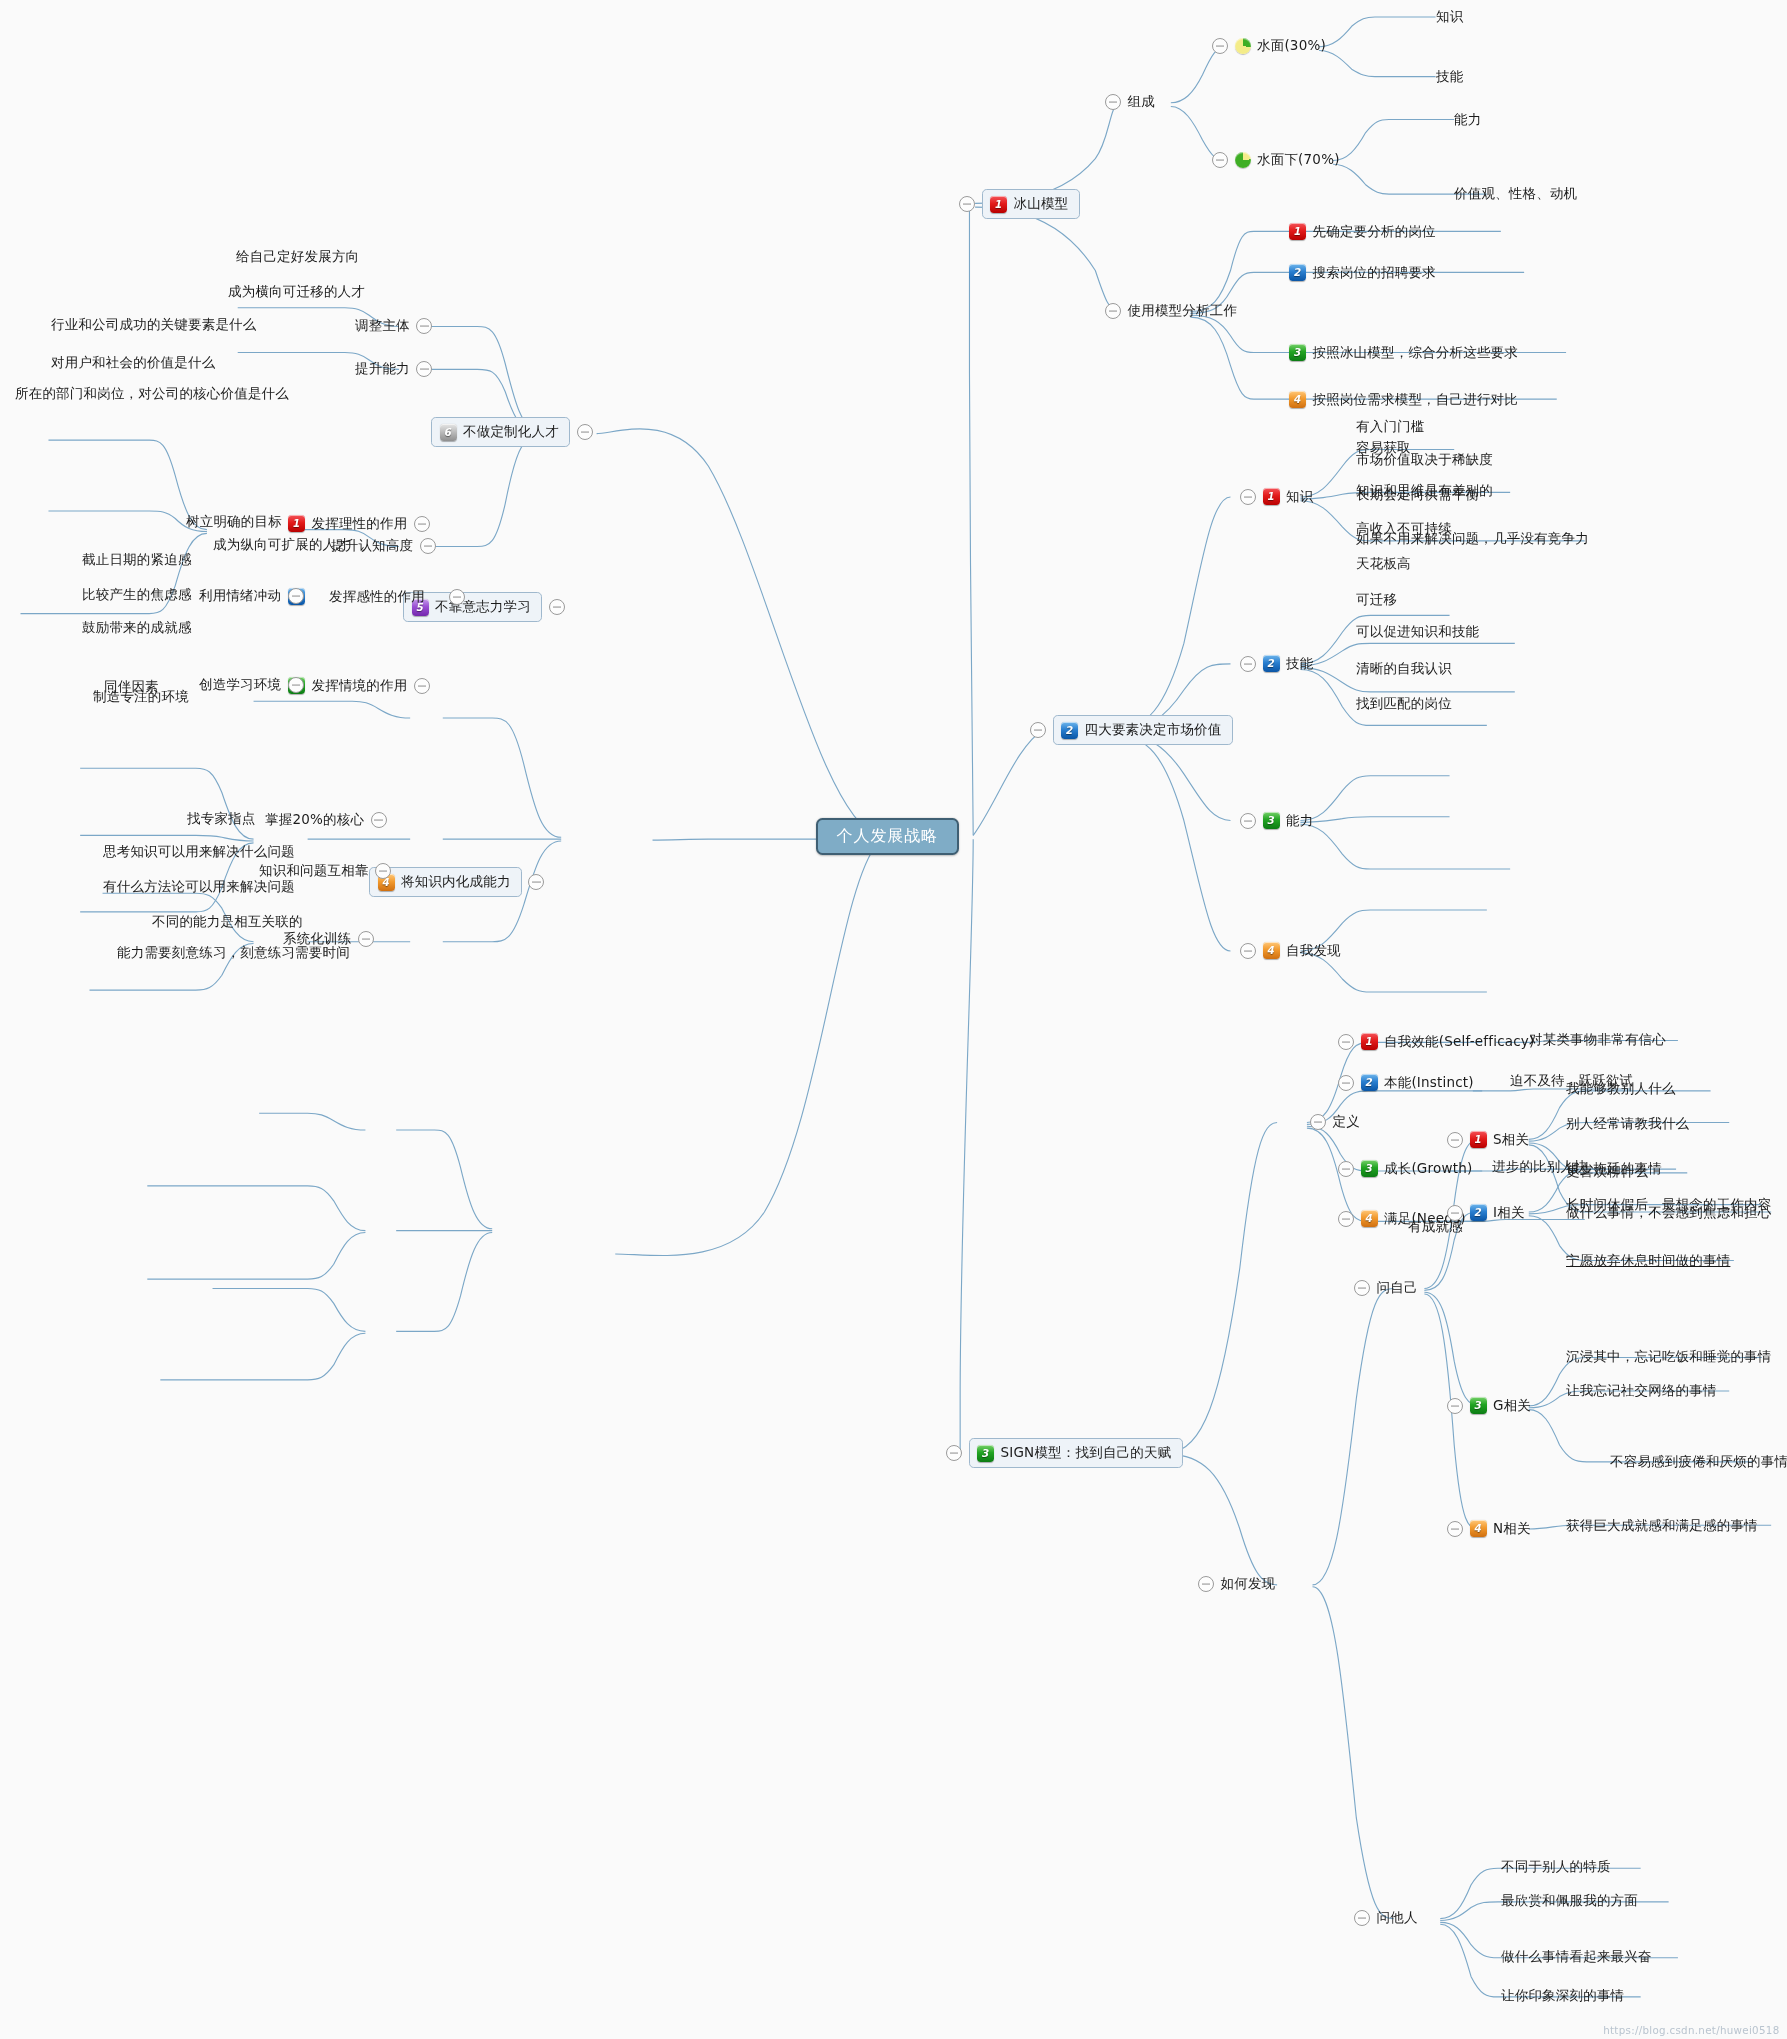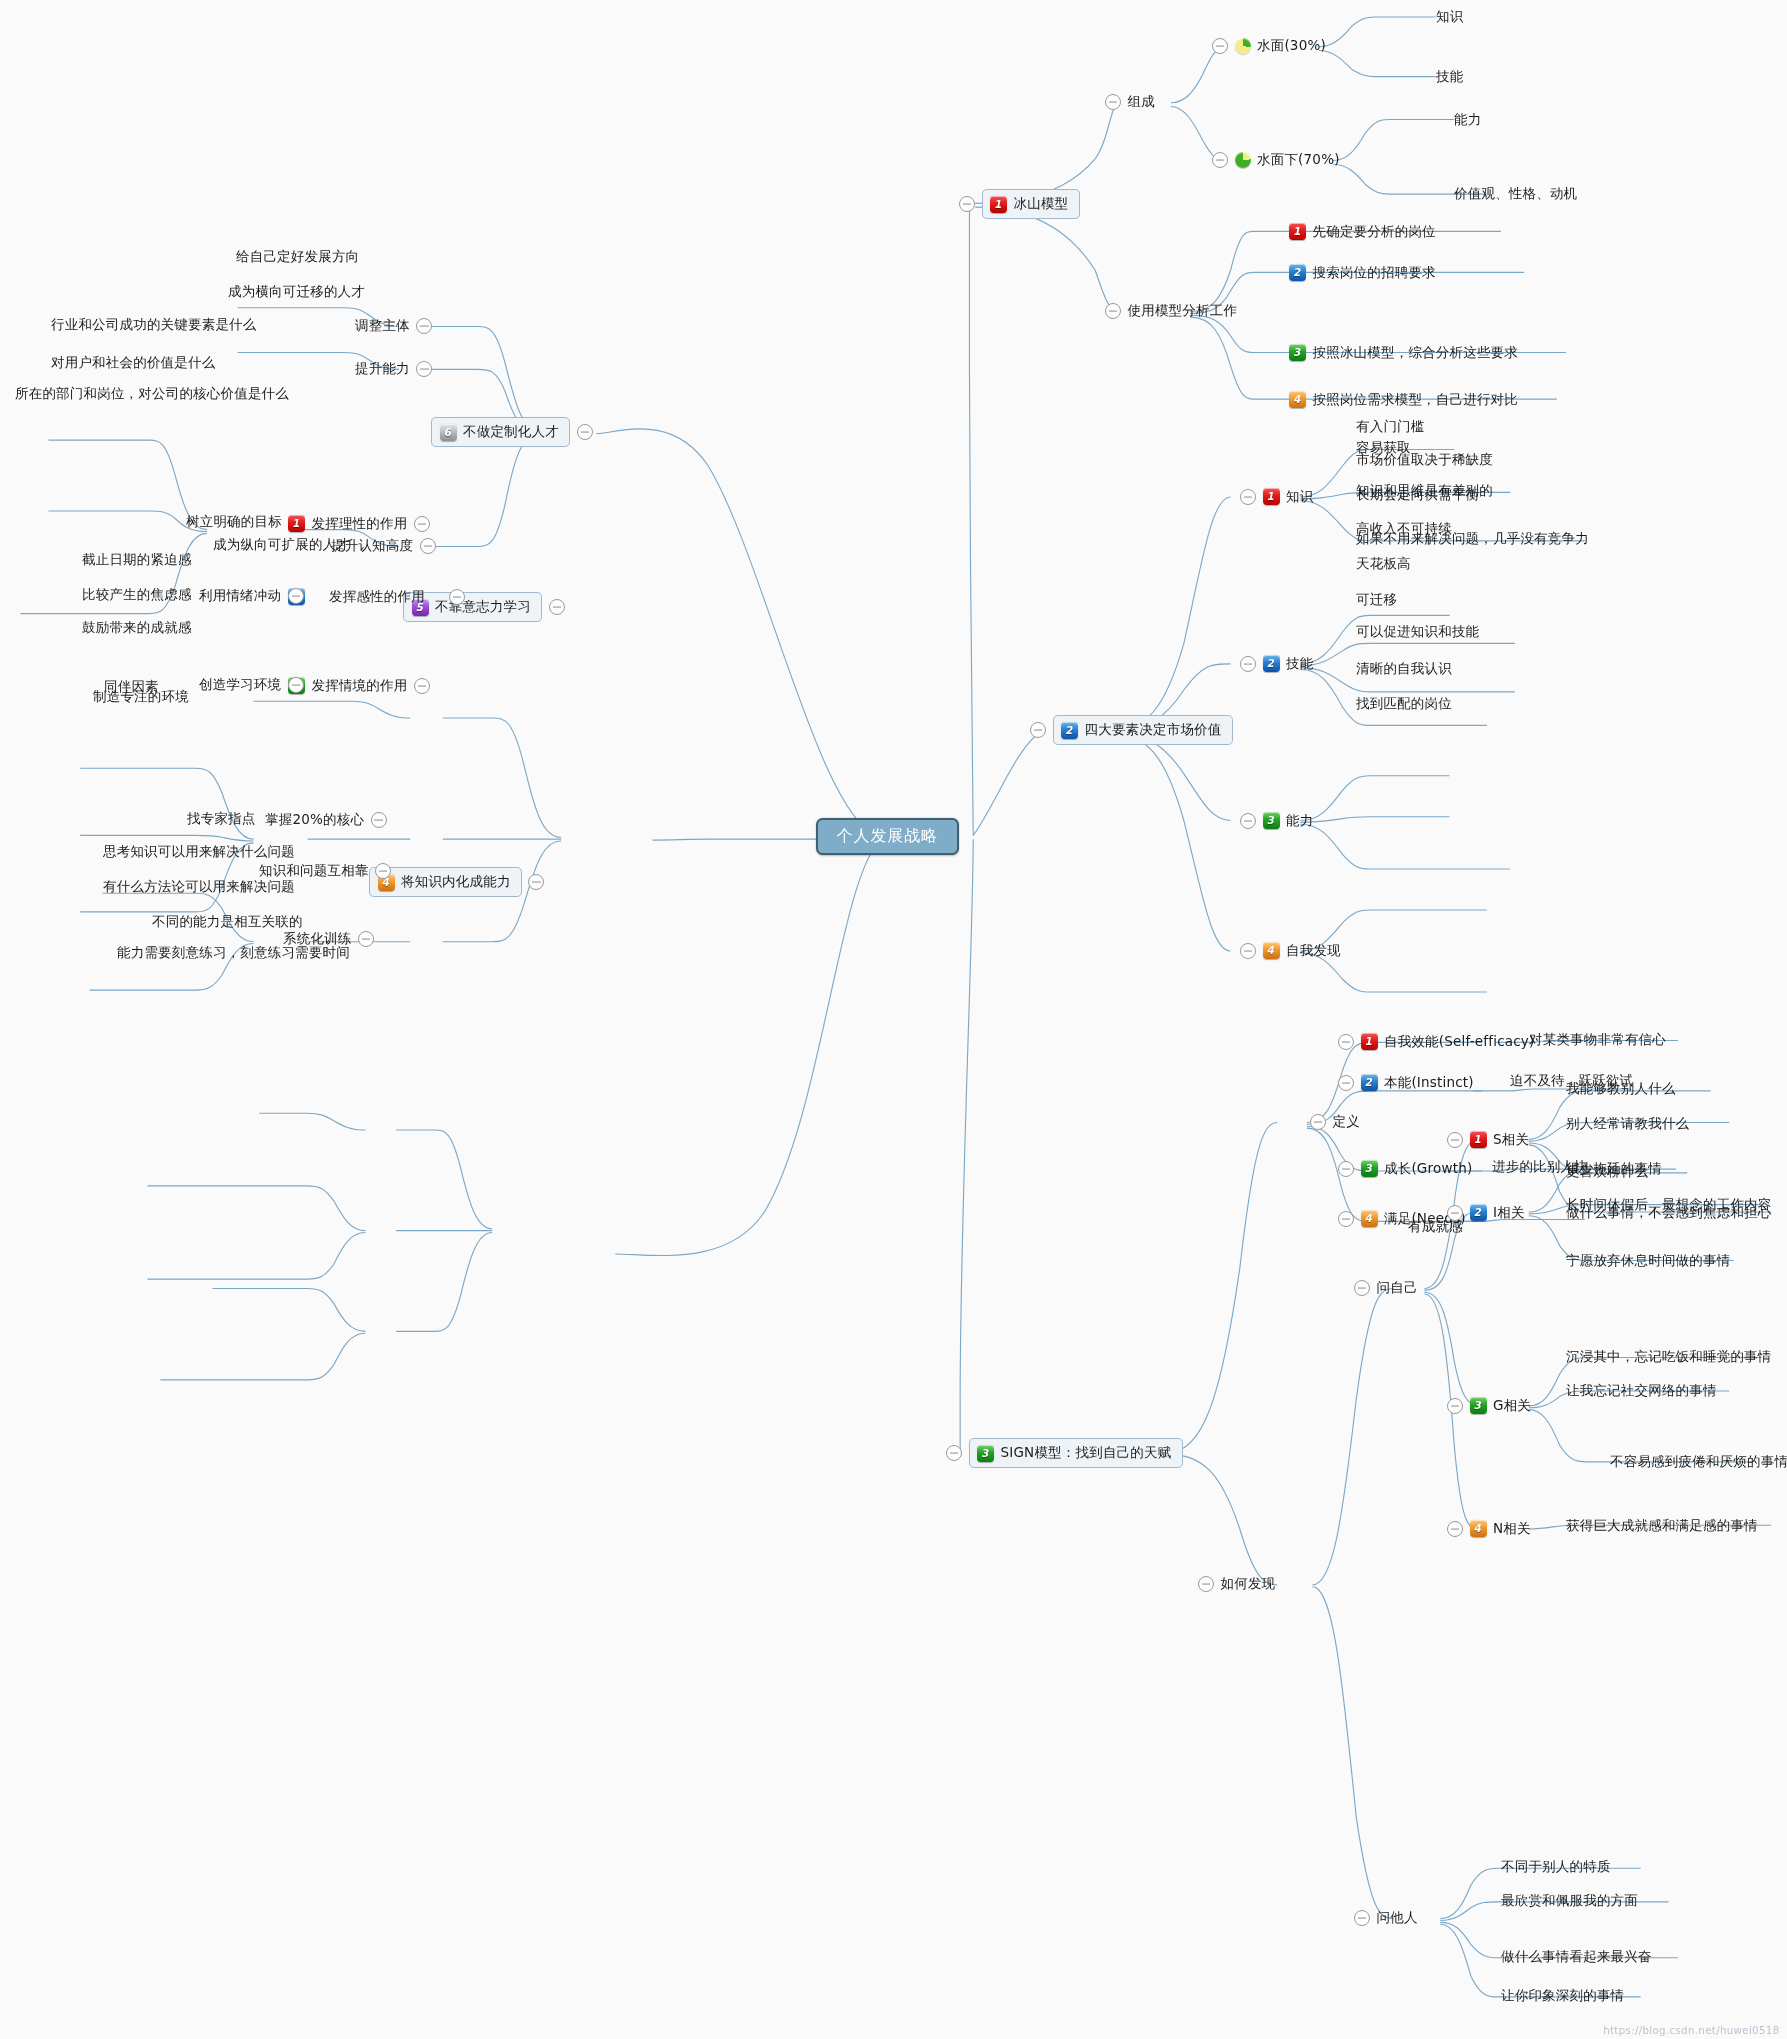--- a/index.html
+++ b/index.html
@@ -458,21 +458,21 @@
     <span class="toggle"></span>
     <span class="badge b2">2</span>
     <span class="label">I相关</span>
   </div>
   <div class="node" style="left:1566px;top:1162px;">
     <span class="label">很少拖延的事情</span>
   </div>
   <div class="node" style="left:1566px;top:1198px;">
     <span class="label">长时间休假后，最想念的工作内容</span>
   </div>
-  <div class="node" style="left:1566px;top:1254px;">
+  <div class="node" style="left:1566px;top:1254px;text-decoration:underline;">
     <span class="label">宁愿放弃休息时间做的事情</span>
   </div>
 
   <div class="node" style="left:1447px;top:1397px;">
     <span class="toggle"></span>
     <span class="badge b3">3</span>
     <span class="label">G相关</span>
   </div>
   <div class="node" style="left:1566px;top:1350px;">
     <span class="label">沉浸其中，忘记吃饭和睡觉的事情</span>

